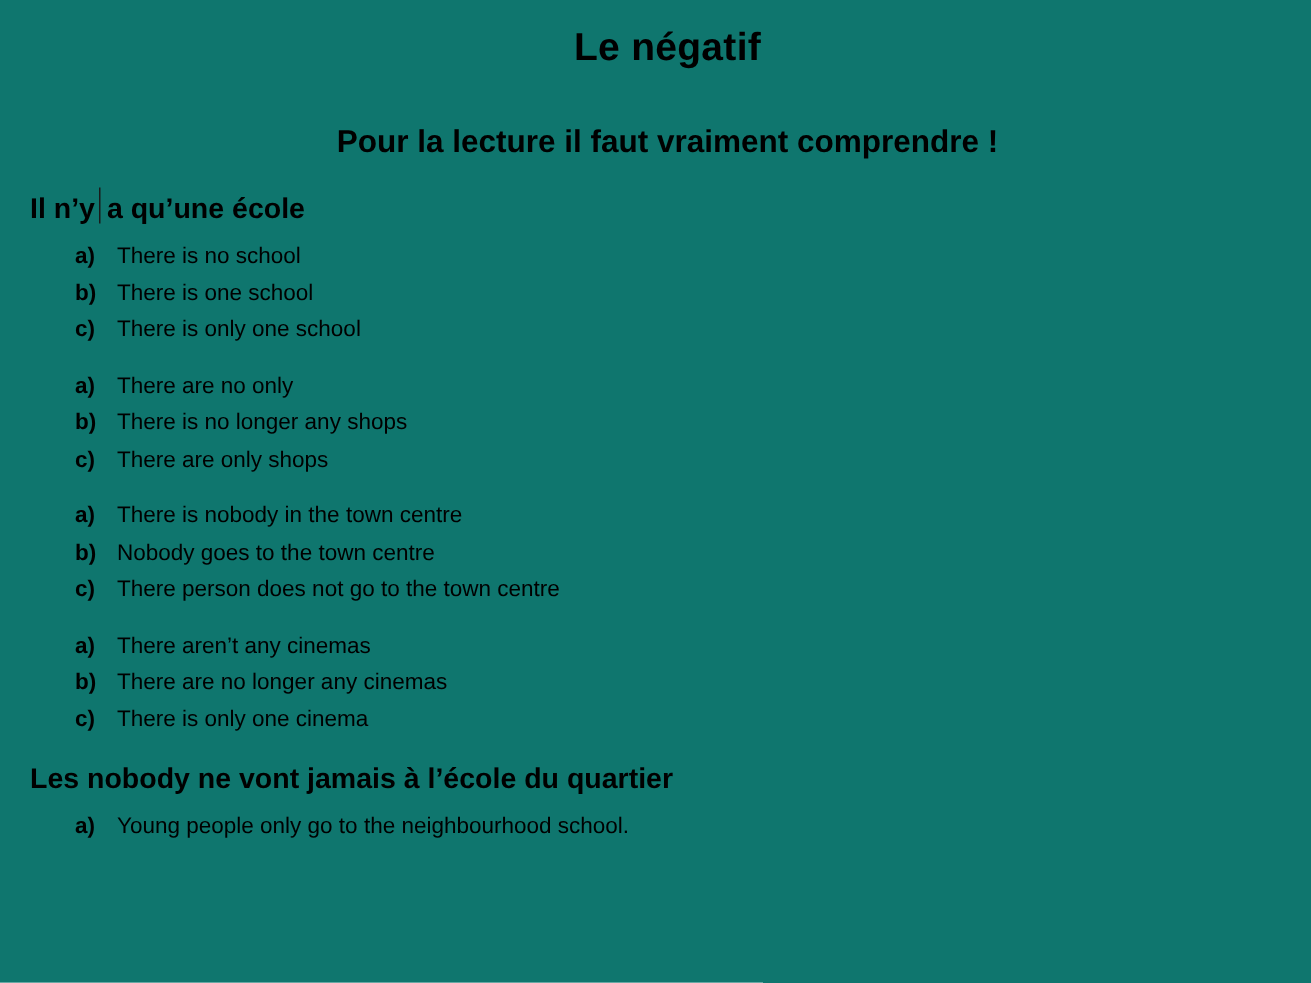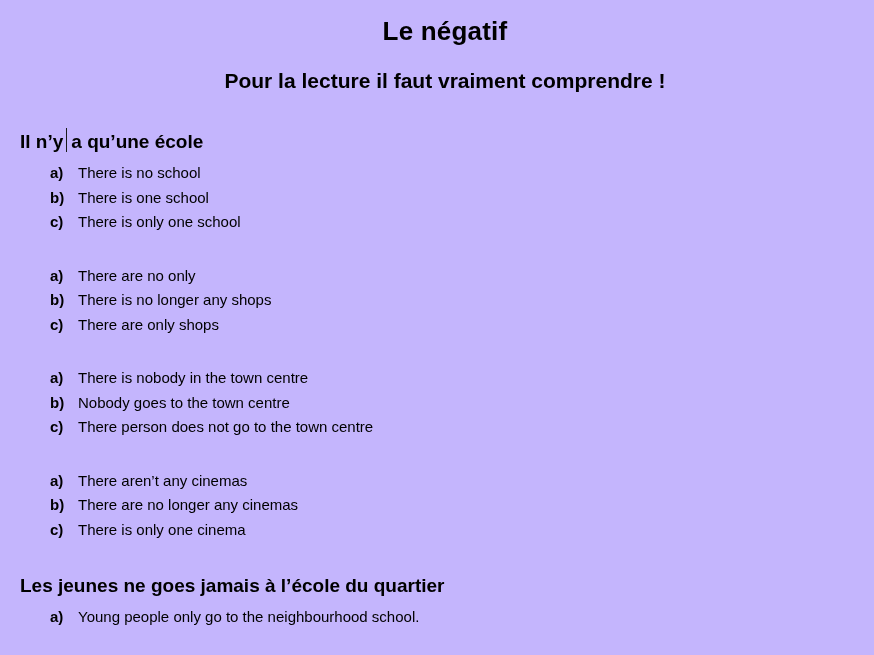--- a/index.html
+++ b/index.html
@@ -10,38 +10,38 @@
     width: 874px;
     height: 655px;
     overflow: hidden;
     font-family: "Liberation Sans", "DejaVu Sans", sans-serif;
     color: #000000;
   }
   .page {
     width: 874px;
     height: 655px;
     padding: 11px 4px 0 20px;
-    background: #c4b5fd;
+    background: #0f766e;
   }
   .doc-title {
     margin: 0;
     text-align: center;
     font-size: 26px;
     line-height: 40px;
     font-weight: bold;
     letter-spacing: 0.2px;
   }
   .doc-subtitle {
-    margin: 13px 0 0 0;
+    margin: 27px 0 0 0;
     text-align: center;
     font-size: 21px;
     line-height: 34px;
     font-weight: bold;
   }
-  .section { margin-top: 29px; }
+  .section { margin-top: 13px; }
   .section-heading {
     margin: 0;
     font-size: 19px;
     line-height: 30px;
     font-weight: bold;
   }
   .caret {
     display: inline-block;
     width: 1px;
     height: 24px;
@@ -139,21 +139,21 @@
         <span class="text">There are no longer any cinemas</span>
       </li>
       <li class="option">
         <span class="marker">c)</span>
         <span class="text">There is only one cinema</span>
       </li>
     </ul>
   </div>
 
   <div class="section">
-    <h3 class="section-heading">Les jeunes ne goes jamais à l’école du quartier</h3>
+    <h3 class="section-heading">Les nobody ne vont jamais à l’école du quartier</h3>
     <ul class="options">
       <li class="option">
         <span class="marker">a)</span>
         <span class="text">Young people only go to the neighbourhood school.</span>
       </li>
     </ul>
   </div>
 
 </div>
 

